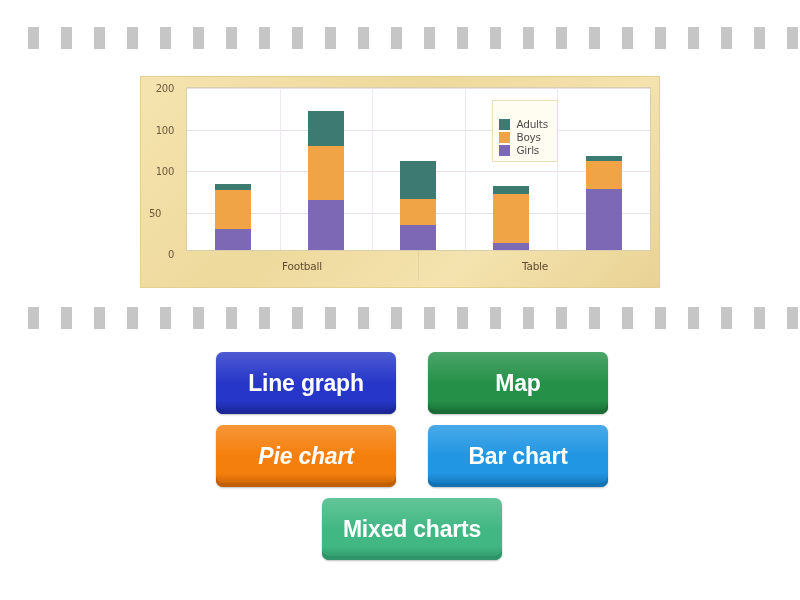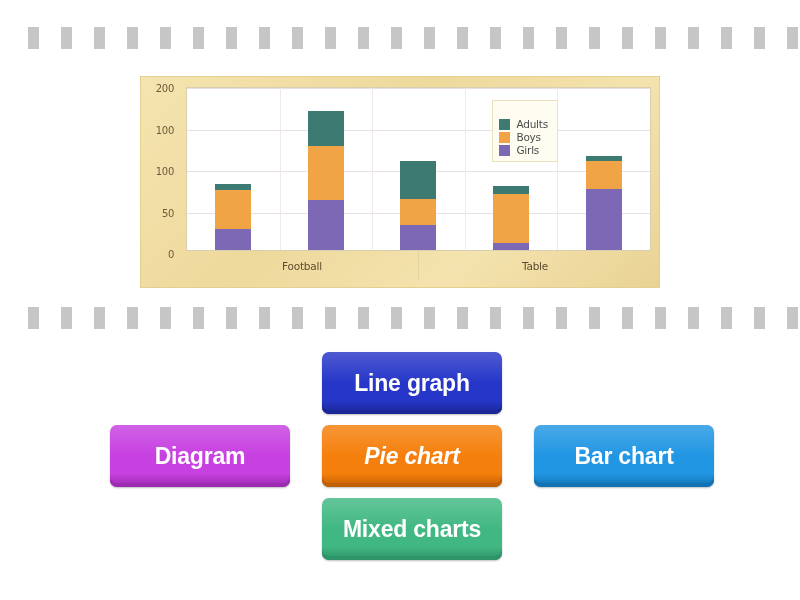--- a/index.html
+++ b/index.html
@@ -247,21 +247,21 @@
     <div class="dash" style="background: rgb(198, 198, 198);"></div>
     <div class="dash" style="background: rgb(198, 198, 198);"></div>
   </div>
 
 <div id="chart-card">
 
   <div id="yaxis">
       <div class="ytick" style="top: 1px;">200</div>
       <div class="ytick" style="top: 42.5px;">100</div>
       <div class="ytick" style="top: 84px;">100</div>
-      <div class="ytick" style="top: 125.5px;">50</div>
+      <div class="ytick" style="top: 125.5px; text-align: center;">50</div>
       <div class="ytick" style="top: 167px;">0</div>
     </div>
 
   <div id="plot-wrap">
     <div id="gridlines">
         <div class="gridline" style="top: 0px;"></div>
         <div class="gridline" style="top: 41.5px;"></div>
         <div class="gridline" style="top: 83px;"></div>
         <div class="gridline" style="top: 124.5px;"></div>
       </div>
@@ -350,25 +350,25 @@
     <div class="dash" style="background: rgb(198, 198, 198);"></div>
     <div class="dash" style="background: rgb(198, 198, 198);"></div>
     <div class="dash" style="background: rgb(198, 198, 198);"></div>
   </div>
 
 <div id="answers">
     <div class="btn-row">
       <button class="ans-btn" style="background: linear-gradient(rgb(38, 54, 200) 0%, rgb(38, 54, 200) 78%, rgb(27, 39, 150) 100%); box-shadow: rgb(27, 39, 150) 0px -4px 0px inset, rgba(0, 0, 0, 0.25) 0px 1px 2px;">
         <span class="lbl">Line graph</span>
       </button>
+      <button class="ans-btn" style="background: linear-gradient(rgb(37, 145, 72) 0%, rgb(37, 145, 72) 78%, rgb(26, 107, 52) 100%); box-shadow: rgb(26, 107, 52) 0px -4px 0px inset, rgba(0, 0, 0, 0.25) 0px 1px 2px;">
+        <span class="lbl">Map</span>
+      </button>
     </div>
     <div class="btn-row">
-      <button class="ans-btn" style="background: linear-gradient(rgb(199, 64, 224) 0%, rgb(199, 64, 224) 78%, rgb(155, 43, 176) 100%); box-shadow: rgb(155, 43, 176) 0px -4px 0px inset, rgba(0, 0, 0, 0.25) 0px 1px 2px;">
-        <span class="lbl">Diagram</span>
-      </button>
       <button class="ans-btn" style="background: linear-gradient(rgb(245, 127, 12) 0%, rgb(245, 127, 12) 78%, rgb(192, 95, 3) 100%); box-shadow: rgb(192, 95, 3) 0px -4px 0px inset, rgba(0, 0, 0, 0.25) 0px 1px 2px; font-style: italic;">
         <span class="lbl">Pie chart</span>
       </button>
       <button class="ans-btn" style="background: linear-gradient(rgb(33, 150, 227) 0%, rgb(33, 150, 227) 78%, rgb(18, 114, 179) 100%); box-shadow: rgb(18, 114, 179) 0px -4px 0px inset, rgba(0, 0, 0, 0.25) 0px 1px 2px;">
         <span class="lbl">Bar chart</span>
       </button>
     </div>
     <div class="btn-row">
       <button class="ans-btn" style="background: linear-gradient(rgb(65, 184, 131) 0%, rgb(65, 184, 131) 78%, rgb(46, 147, 102) 100%); box-shadow: rgb(46, 147, 102) 0px -4px 0px inset, rgba(0, 0, 0, 0.25) 0px 1px 2px;">
         <span class="lbl">Mixed charts</span>

